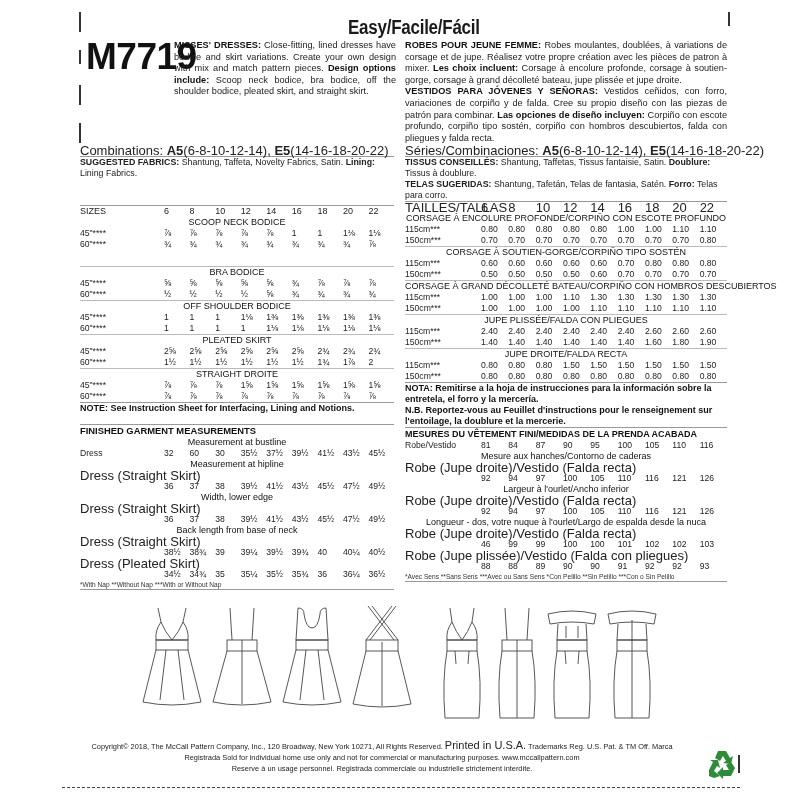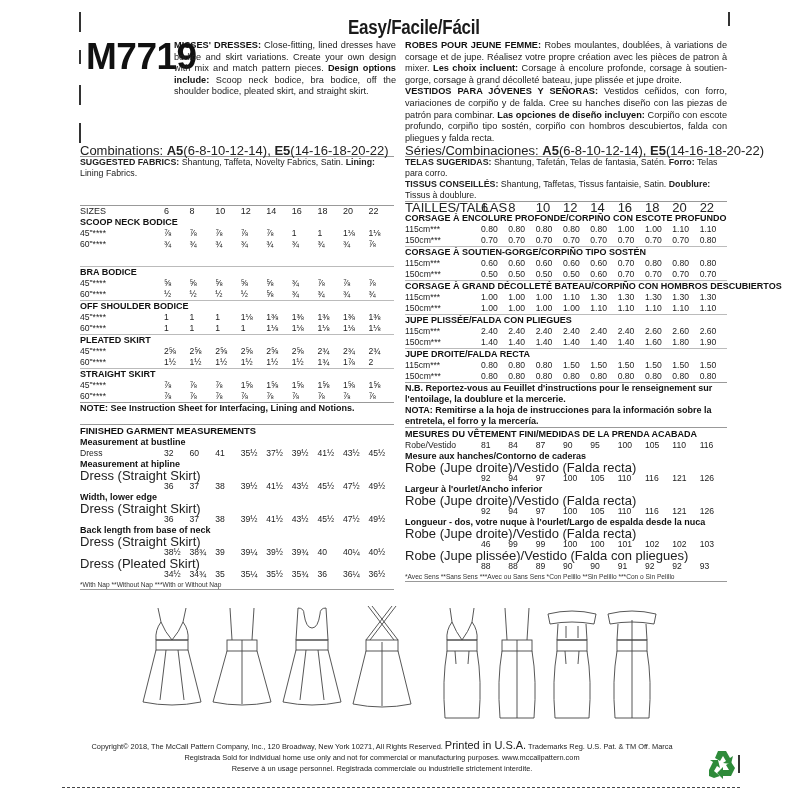--- a/index.html
+++ b/index.html
@@ -8,21 +8,21 @@
   .brand-easy{position:absolute;left:348px;top:16px;font-size:20px;font-weight:bold;letter-spacing:-0.3px;font-family:"Liberation Sans",sans-serif;transform:scaleX(0.85);transform-origin:left top;color:#1a1a1a;}
   .pattern-no{position:absolute;left:86px;top:36px;font-size:37px;font-weight:bold;letter-spacing:-0.5px;color:#111;}
   .desc{position:absolute;font-size:9.2px;line-height:11.6px;text-align:justify;color:#222;}
   .desc b{font-weight:bold;color:#111;}
   .section{position:absolute;font-size:9px;line-height:11px;color:#222;}
   .hr{border-top:1px solid #999;}
   .row{display:flex;height:11px;line-height:11px;font-size:8.6px;white-space:nowrap;}
   .row .lbl{width:84px;flex:none;}
   .row .v{flex:1;text-align:left;}
   .title-row{font-weight:bold;font-size:9.4px;height:12px;line-height:12px;color:#111;white-space:nowrap;}
-  .sub-row{font-weight:bold;font-size:9px;height:11px;line-height:11px;color:#111;white-space:nowrap;}
+  .sub-row{font-weight:normal;font-size:9px;height:11px;line-height:11px;color:#111;white-space:nowrap;text-align:center;}
   .plain-row{font-size:13px;height:11px;line-height:11px;white-space:nowrap;}
   .fn{font-size:6.6px;line-height:9px;white-space:nowrap;color:#333;}
   .note{font-weight:bold;font-size:9px;line-height:11px;color:#111;}
   .illus{position:absolute;left:130px;top:600px;width:560px;height:130px;}
   .footer{position:absolute;left:62px;top:740px;width:640px;font-size:7.4px;line-height:11px;text-align:center;color:#222;}
   .footer .big{font-size:11px;}
   .recycle{position:absolute;left:705px;top:748px;width:34px;height:34px;}
 </style>
 </head>
 <body>
@@ -37,21 +37,21 @@
 
 <div class="brand-easy">Easy/Facile/Fácil</div>
 <div class="pattern-no">M7719</div>
 
 <div class="desc" style="left:174px;top:40px;width:222px;">
   <b>MISSES' DRESSES:</b><span> Close-fitting, lined dresses have bodice and skirt variations. Create your own design with mix and match pattern pieces. </span><b>Design options include:</b><span> Scoop neck bodice, bra bodice, off the shoulder bodice, pleated skirt, and straight skirt.</span>
 </div>
 
 <div class="desc" style="left:405px;top:40px;width:322px;">
   <div><b>ROBES POUR JEUNE FEMME:</b><span> Robes moulantes, doublées, à variations de corsage et de jupe. Réalisez votre propre création avec les pièces de patron à mixer. </span><b>Les choix incluent:</b><span> Corsage à encolure profonde, corsage à soutien-gorge, corsage à grand décolleté bateau, jupe plissée et jupe droite.</span></div>
-  <div><b>VESTIDOS PARA JÓVENES Y SEÑORAS:</b><span> Vestidos ceñidos, con forro, variaciones de corpiño y de falda. Cree su hanches diseño con las piezas de patrón para combinar. </span><b>Las opciones de diseño incluyen:</b><span> Corpiño con escote profundo, corpiño tipo sostén, corpiño con hombros descubiertos, falda con pliegues y falda recta.</span></div>
+  <div><b>VESTIDOS PARA JÓVENES Y SEÑORAS:</b><span> Vestidos ceñidos, con forro, variaciones de corpiño y de falda. Cree su propio diseño con las piezas de patrón para combinar. </span><b>Las opciones de diseño incluyen:</b><span> Corpiño con escote profundo, corpiño tipo sostén, corpiño con hombros descubiertos, falda con pliegues y falda recta.</span></div>
 </div>
 
 <div class="section" id="en-col" style="left:80px;top:145px;width:314px;">
   <div class="plain-row"><span>Combinations: </span><b>A5</b><span>(6-8-10-12-14), </span><b>E5</b><span>(14-16-18-20-22)</span></div>
   <div class="hr"></div>
   <div style="font-size:8.8px;line-height:11px;"><b>SUGGESTED FABRICS:</b><span> Shantung, Taffeta, Novelty Fabrics, Satin. </span><b>Lining:</b><span> Lining Fabrics.</span></div>
   <div style="height:26px;"></div>
   <div class="hr"></div>
   <div class="row" style="font-size:9px;">
     <span class="lbl">SIZES</span>
@@ -159,21 +159,21 @@
         <span class="v">1½</span>
         <span class="v">1½</span>
         <span class="v">1½</span>
         <span class="v">1½</span>
         <span class="v">1½</span>
         <span class="v">1½</span>
         <span class="v">1¾</span>
         <span class="v">1⅞</span>
         <span class="v">2</span>
       </div>
-      <div class="sub-row" style="border-top: 1px solid rgb(187, 187, 187);">STRAIGHT SKIRT</div>
+      <div class="sub-row" style="border-top: 1px solid rgb(187, 187, 187);">STRAIGHT DROITE</div>
       <div class="row">
         <span class="lbl" style="width: 84px;">45"****</span>
         <span class="v">⅞</span>
         <span class="v">⅞</span>
         <span class="v">⅞</span>
         <span class="v">1⅝</span>
         <span class="v">1⅝</span>
         <span class="v">1⅝</span>
         <span class="v">1⅝</span>
         <span class="v">1⅝</span>
@@ -198,21 +198,21 @@
 
 <div class="section" id="en-fin" style="left:80px;top:424px;width:314px;">
   <div class="hr"></div>
   <div class="title-row">FINISHED GARMENT MEASUREMENTS</div>
   <div id="en-finished">
       <div class="sub-row">Measurement at bustline</div>
       <div class="row">
         <span class="lbl" style="width: 84px;">Dress</span>
         <span class="v">32</span>
         <span class="v">60</span>
-        <span class="v">41</span>
+        <span class="v">30</span>
         <span class="v">35½</span>
         <span class="v">37½</span>
         <span class="v">39½</span>
         <span class="v">41½</span>
         <span class="v">43½</span>
         <span class="v">45½</span>
       </div>
       <div class="sub-row">Measurement at hipline</div>
       <div class="plain-row">Dress (Straight Skirt)</div>
       <div class="row">
@@ -269,22 +269,22 @@
         <span class="v">36½</span>
       </div>
     </div>
   <div class="fn">*With Nap **Without Nap ***With or Without Nap</div>
   <div class="hr"></div>
 </div>
 
 <div class="section" id="fr-col" style="left:405px;top:145px;width:322px;">
   <div class="plain-row"><span>Séries/Combinaciones: </span><b>A5</b><span>(6-8-10-12-14), </span><b>E5</b><span>(14-16-18-20-22)</span></div>
   <div class="hr"></div>
+  <div style="font-size:8.8px;line-height:11px;"><b>TISSUS CONSEILLÉS:</b><span> Shantung, Taffetas, Tissus fantaisie, Satin. </span><b>Doublure:</b><span> Tissus à doublure.</span></div>
   <div style="font-size:8.8px;line-height:11px;"><b>TELAS SUGERIDAS:</b><span> Shantung, Tafetán, Telas de fantasia, Satén. </span><b>Forro:</b><span> Telas para corro.</span></div>
-  <div style="font-size:8.8px;line-height:11px;"><b>TISSUS CONSEILLÉS:</b><span> Shantung, Taffetas, Tissus fantaisie, Satin. </span><b>Doublure:</b><span> Tissus à doublure.</span></div>
   <div class="hr"></div>
   <div class="row" style="font-size:13px;">
     <span class="lbl" style="width:76px;">TAILLES/TALLAS</span>
     <span class="v">6</span>
       <span class="v">8</span>
       <span class="v">10</span>
       <span class="v">12</span>
       <span class="v">14</span>
       <span class="v">16</span>
       <span class="v">18</span>
@@ -412,22 +412,22 @@
         <span class="v">0.80</span>
         <span class="v">0.80</span>
         <span class="v">0.80</span>
         <span class="v">0.80</span>
         <span class="v">0.80</span>
         <span class="v">0.80</span>
         <span class="v">0.80</span>
       </div>
     </div>
   <div class="hr"></div>
+  <div class="note">NOTA: Remitirse a la hoja de instrucciones para la información sobre la entretela, el forro y la mercería.</div>
   <div class="note">N.B. Reportez-vous au Feuillet d'instructions pour le renseignement sur l'entoilage, la doublure et la mercerie.</div>
-  <div class="note">NOTA: Remitirse a la hoja de instrucciones para la información sobre la entretela, el forro y la mercería.</div>
   <div class="hr"></div>
   <div class="title-row" style="font-size:9px;">MESURES DU VÊTEMENT FINI/MEDIDAS DE LA PRENDA ACABADA</div>
   <div id="fr-finished">
       <div class="row">
         <span class="lbl" style="width: 76px;">Robe/Vestido</span>
         <span class="v">81</span>
         <span class="v">84</span>
         <span class="v">87</span>
         <span class="v">90</span>
         <span class="v">95</span>

